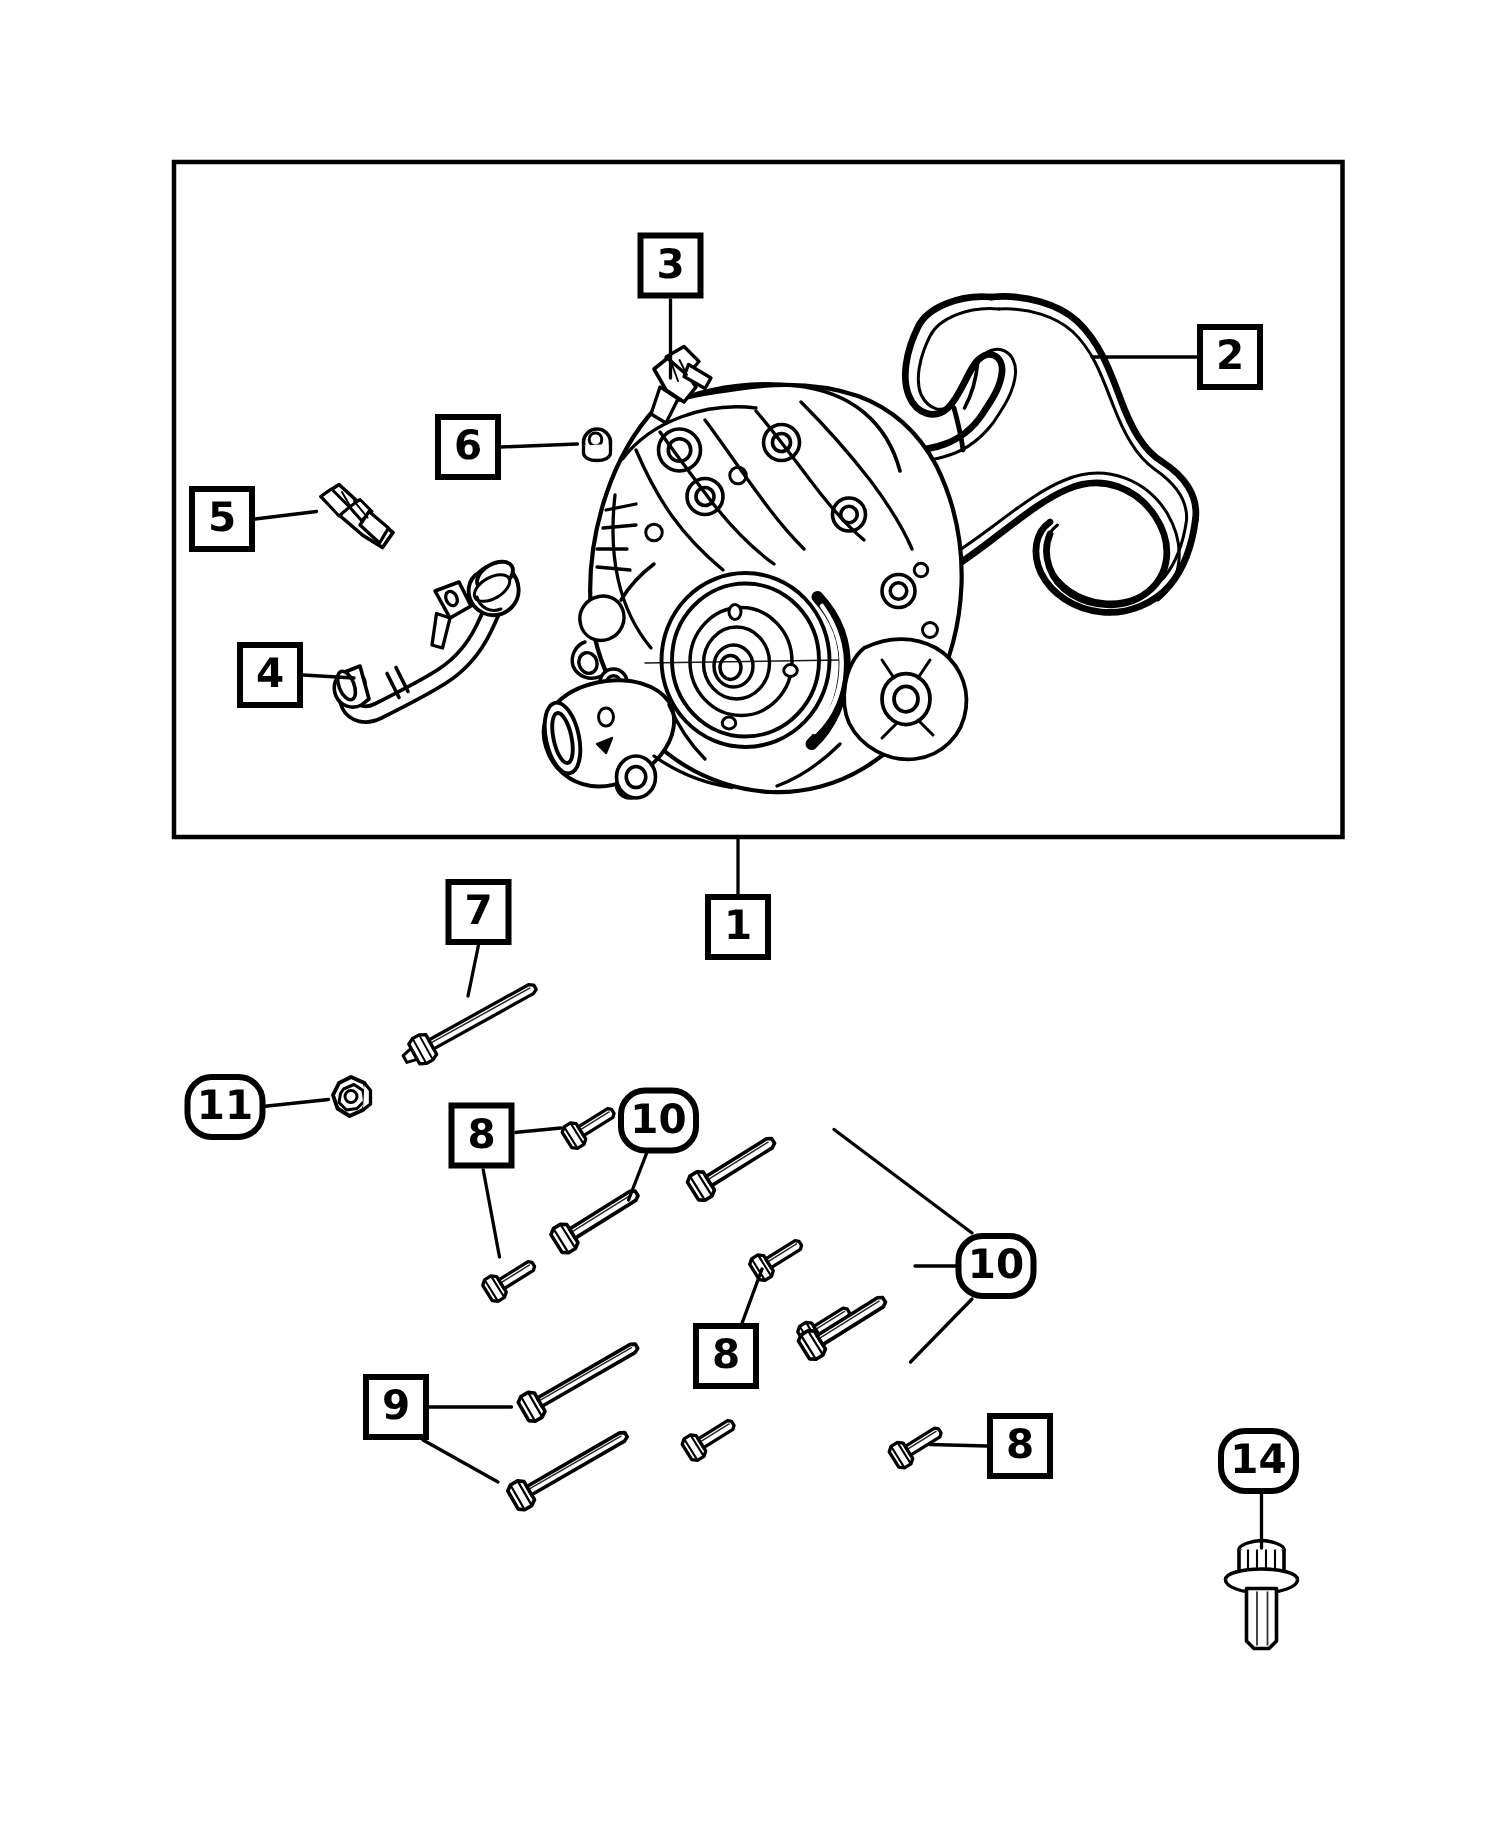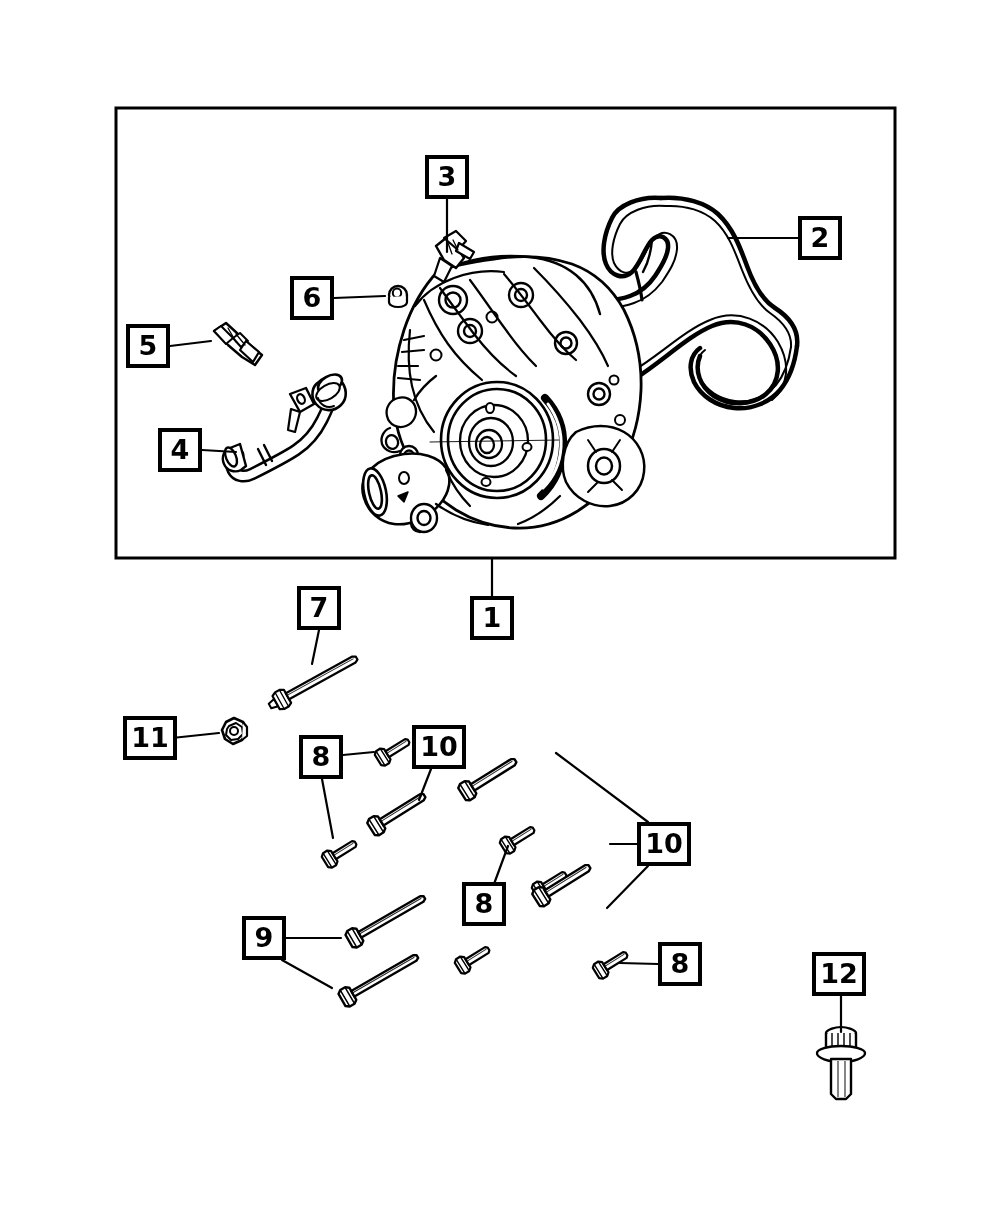--- a/index.html
+++ b/index.html
@@ -9,21 +9,21 @@
   #stage{position:absolute;left:0;top:0;width:1000px;height:1214px;}
   svg#dwg{position:absolute;left:0;top:0;width:1000px;height:1214px;display:block;}
 
   
   .callout{position:absolute;background:#ffffff;border:4px solid #000000;
            display:flex;align-items:center;justify-content:center;
            font-family:"DejaVu Sans", sans-serif;font-weight:bold;color:#000;
            line-height:1;box-sizing:border-box;z-index:5;}
   .callout span{display:block;transform:translateY(-1px);}
   .c1d{width:44px;height:44px;font-size:27px;}
-  .c2d{width:54px;height:44px;font-size:27px;}
+  .c2d{width:54px;height:44px;font-size:27px;border-radius:18px;}
 </style>
 </head>
 <body>
 
 <div id="stage">
 
   <svg id="dwg" viewBox="0 0 1000 1214">
     <defs>
       <g id="hexbolt-short">
 
@@ -380,16 +380,16 @@
   <div class="callout c2d" style="left:412px;top:725px;">
     <span>10</span>
   </div>
   <div class="callout c2d" style="left:637px;top:822px;">
     <span>10</span>
   </div>
   <div class="callout c2d" style="left:123px;top:716px;">
     <span>11</span>
   </div>
   <div class="callout c2d" style="left:812px;top:952px;">
-    <span>12</span>
+    <span>14</span>
   </div>
 
 </div>
 
 </body></html>

